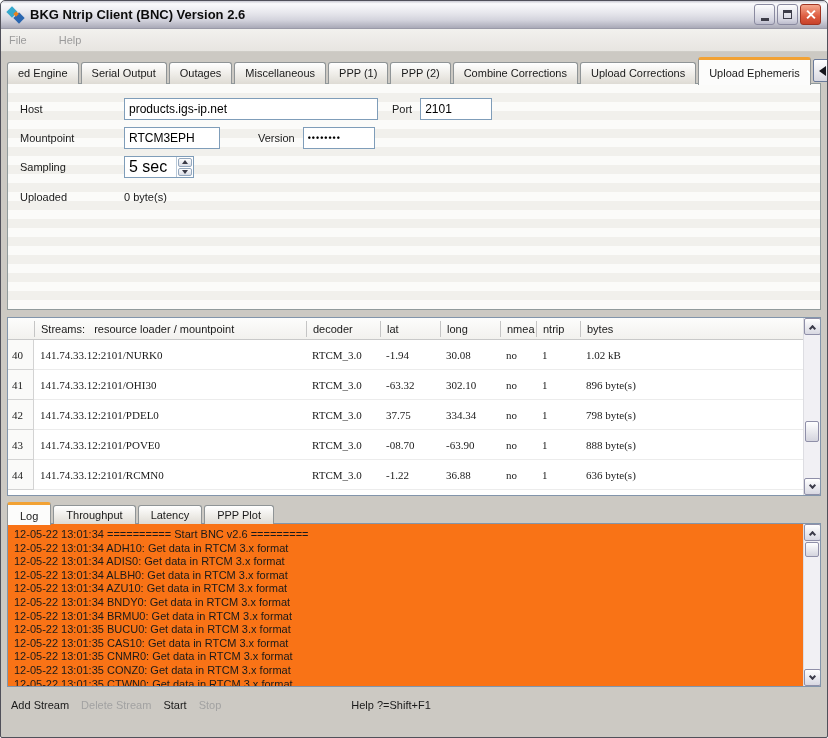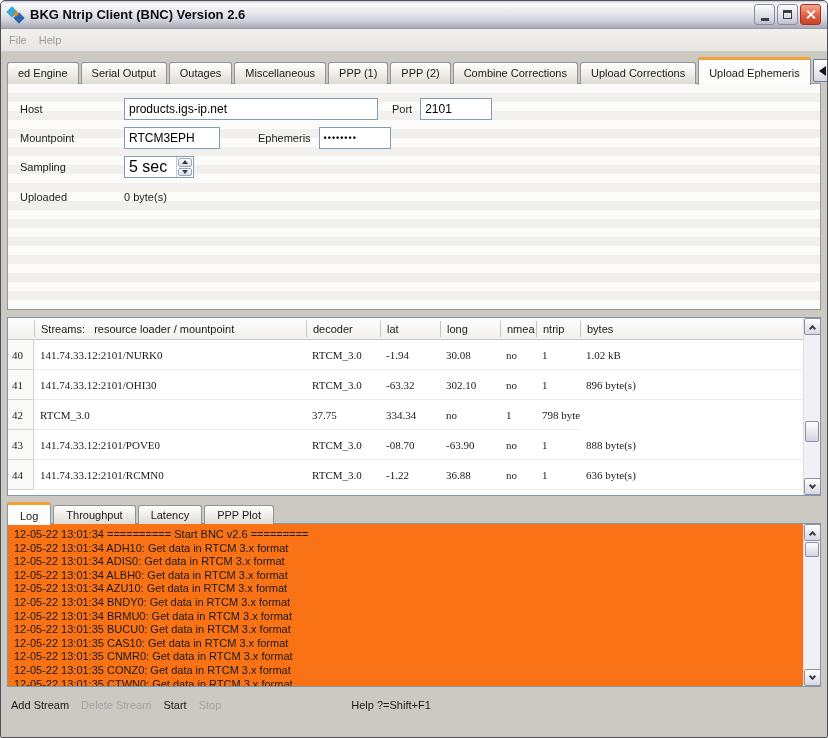--- a/index.html
+++ b/index.html
@@ -26,21 +26,21 @@
     background:linear-gradient(180deg,#fdfdfe,#d2d2de 80%,#bcbccc);
     display:flex;align-items:center;justify-content:center;position:relative;}
   .wbtn.close{background:linear-gradient(180deg,#f5a88e,#dd5b40 60%,#c8422a);border-color:#a03422;}
   .glyph-min{width:8px;height:3px;background:#3c3c48;margin-top:9px;}
   .glyph-max{width:9px;height:9px;border:1px solid #3c3c48;border-top-width:3px;}
   .glyph-x{position:relative;width:11px;height:11px;}
   .glyph-x::before,.glyph-x::after{content:"";position:absolute;left:5px;top:0;width:2px;height:11px;background:#ffffff;}
   .glyph-x::before{transform:rotate(45deg);}
   .glyph-x::after{transform:rotate(-45deg);}
   
-  .menubar{height:23px;display:flex;align-items:center;padding:8px 8px;gap:12px;
+  .menubar{height:23px;display:flex;align-items:center;padding:8px 8px;gap:32px;
     background:linear-gradient(180deg,#f2f1ee,#e7e5e1);border-bottom:1px solid #cfcdc7;}
   .menu-item{color:#9b9b9b;}
   
   .inner{padding:3px 6px 0 6px;}
   
   .tabrow{display:flex;align-items:flex-end;height:29px;position:relative;z-index:2;}
   .tab{height:22px;line-height:21px;padding:0 10px;margin-right:2px;white-space:nowrap;
     background:linear-gradient(180deg,#ffffff,#eceae5 60%,#dedbd4);
     border:1px solid #8f9496;border-bottom:none;border-radius:3px 3px 0 0;cursor:default;}
   .tab.sel{height:28px;line-height:27px;background:#fcfcfb;position:relative;
@@ -166,21 +166,21 @@
       <div class="frow">
         <span class="flabel">Host</span>
         <input class="tinput host-input" value="products.igs-ip.net" style="">
         <span class="port-label">Port</span>
         <input class="tinput port-input" value="2101" style="">
       </div>
 
       <div class="frow">
         <span class="flabel">Mountpoint</span>
         <input class="tinput mount-input" value="RTCM3EPH" style="">
-        <span class="pass-label">Ephemeris</span>
+        <span class="pass-label">Version</span>
         <input class="tinput pass-input" value="••••••••" style="">
       </div>
 
       <div class="frow">
         <span class="flabel">Sampling</span>
         <span class="spinbox">
           <input class="spin-val" value="5 sec" style="">
           <span class="spin-btns">
             <span class="spin-b">
                 <span class="tri-up"></span>
@@ -225,20 +225,21 @@
             <div class="cell c-stream">141.74.33.12:2101/OHI30</div>
             <div class="cell c-dec">RTCM_3.0</div>
             <div class="cell c-lat">-63.32</div>
             <div class="cell c-long">302.10</div>
             <div class="cell c-nmea">no</div>
             <div class="cell c-ntrip">1</div>
             <div class="cell c-bytes">896 byte(s)</div>
           </div>
           <div class="trow">
             <div class="cell c-num">42</div>
+            <div class="cell c-stream">141.74.33.12:2101/PDEL0</div>
             <div class="cell c-dec">RTCM_3.0</div>
             <div class="cell c-lat">37.75</div>
             <div class="cell c-long">334.34</div>
             <div class="cell c-nmea">no</div>
             <div class="cell c-ntrip">1</div>
             <div class="cell c-bytes">798 byte(s)</div>
           </div>
           <div class="trow">
             <div class="cell c-num">43</div>
             <div class="cell c-stream">141.74.33.12:2101/POVE0</div>

